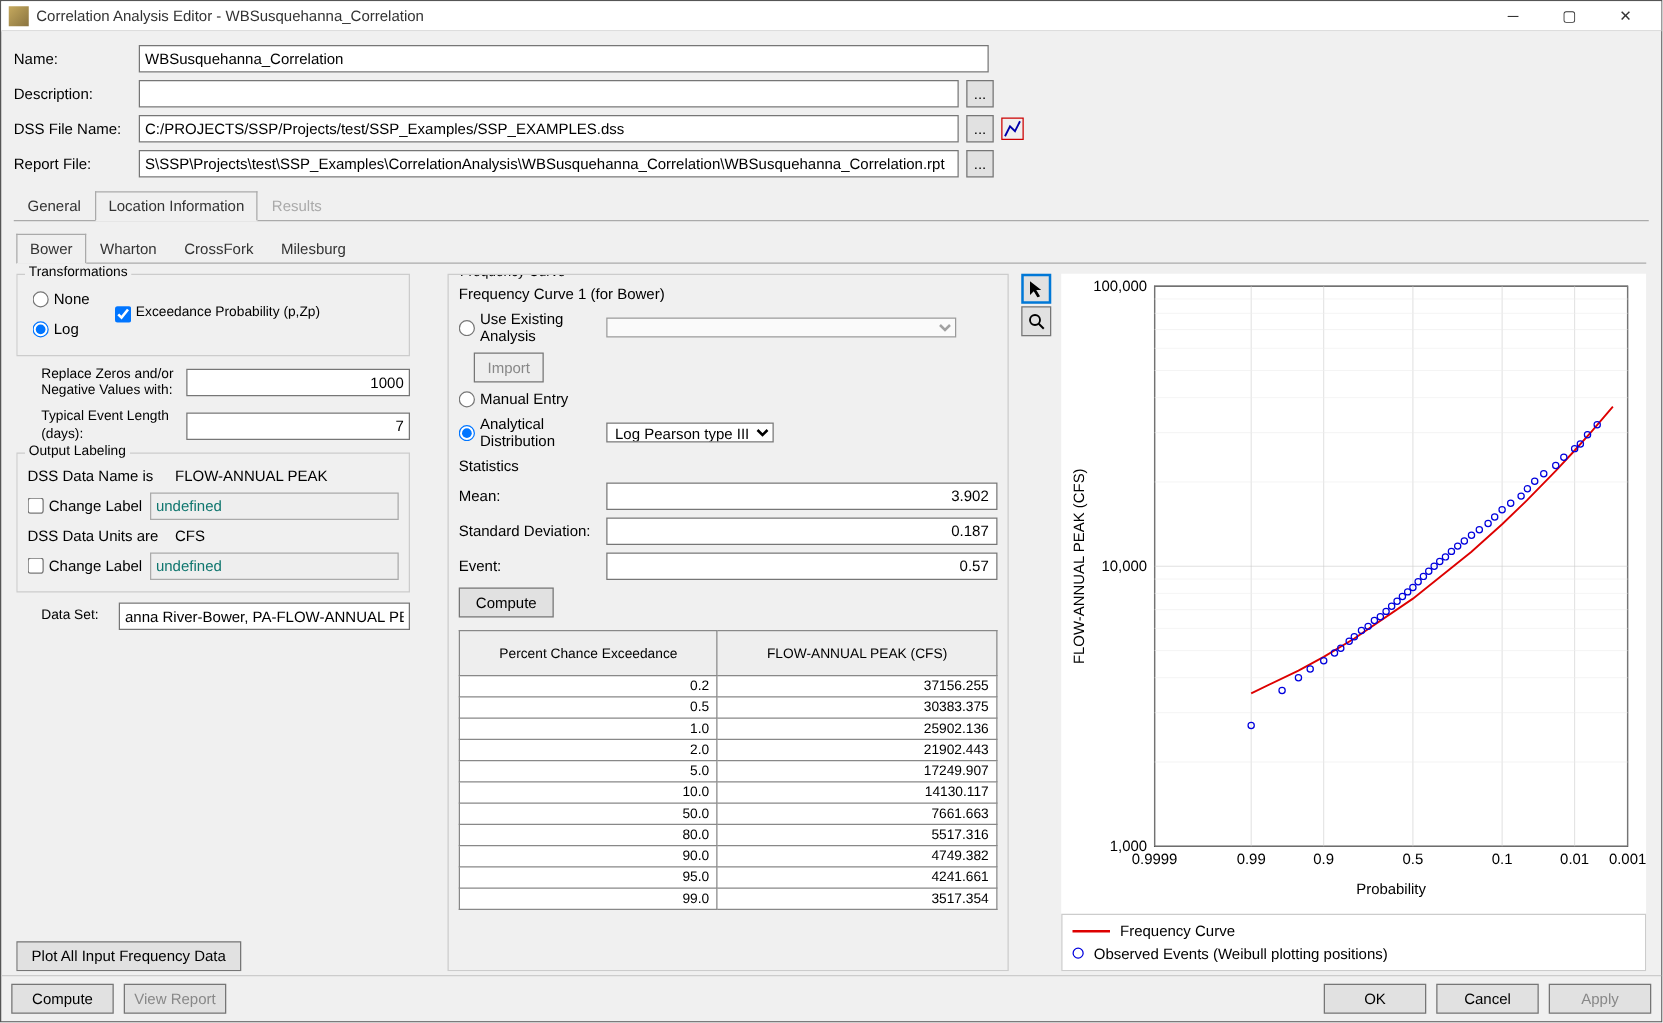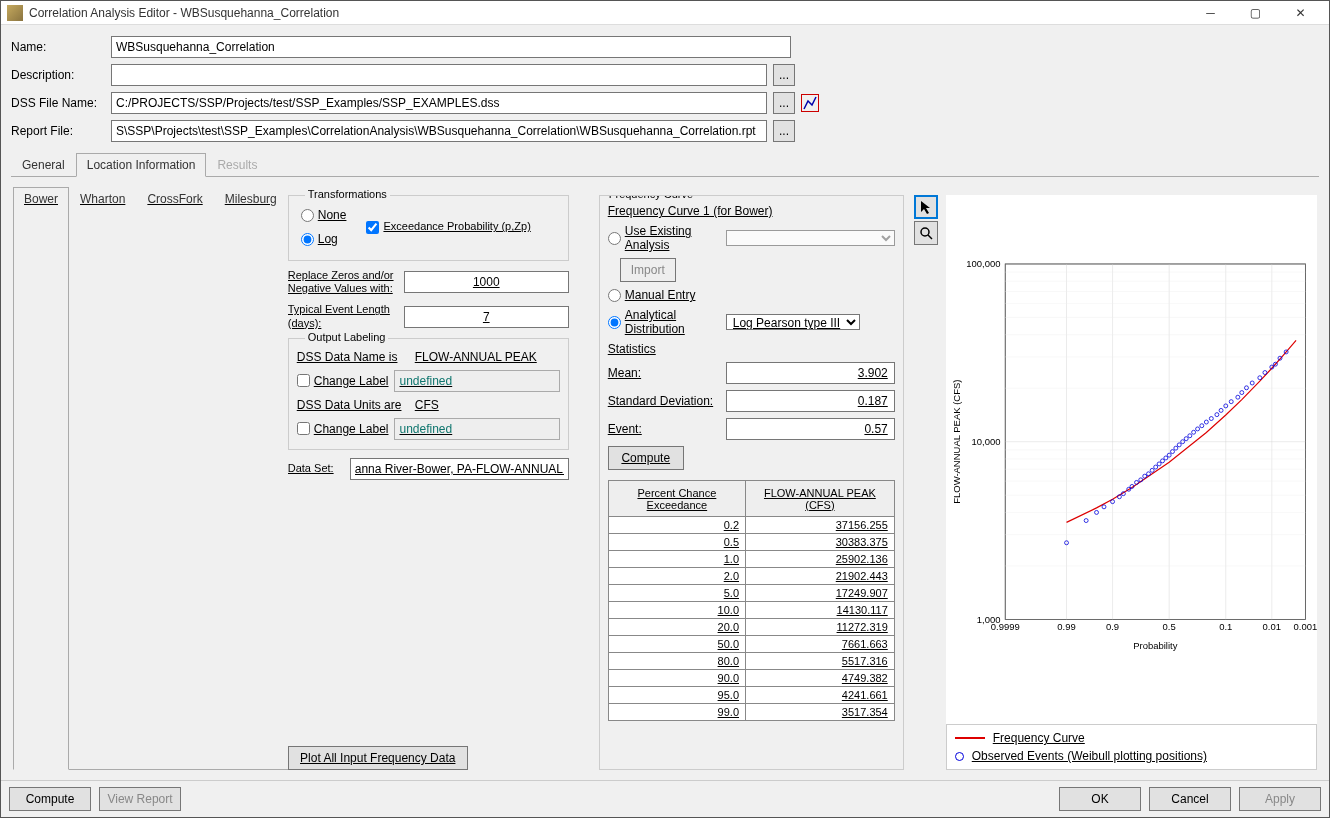--- a/index.html
+++ b/index.html
@@ -18,27 +18,27 @@
 .btn-icon { width: 22px; height: 22px; border: 1px solid #767676; background: #e1e1e1; cursor: pointer; display: flex; align-items: center; justify-content: center; }
 .tabs { display: flex; border-bottom: 1px solid #aaa; margin-top: 6px; }
 .tab { padding: 4px 10px; border: 1px solid transparent; border-bottom: none; cursor: pointer; color: #333; }
 .tab.active { background: #f0f0f0; border-color: #aaa; border-bottom: 1px solid #f0f0f0; margin-bottom: -1px; }
 .tab.disabled { color: #aaa; cursor: default; }
 .main-area { flex: 1; display: flex; gap: 10px; padding-top: 8px; overflow: hidden; }
 .left-col { width: 315px; display: flex; flex-direction: column; gap: 8px; }
 .mid-col { flex: 1; display: flex; flex-direction: column; margin-left: 20px; }
 .right-col { width: 500px; display: flex; gap: 6px; }
 .fieldset { border: 1px solid #ccc; padding: 6px 8px 8px; position: relative; }
-.fieldset-legend { position: absolute; top: -8px; left: 16px; background: #f0f0f0; padding: 0 3px; font-size: 11px; }
+.fieldset-legend { position: absolute; top: -8px; left: 6px; background: #f0f0f0; padding: 0 3px; font-size: 11px; }
 .radio-grid { display: flex; gap: 20px; padding: 6px 4px; }
 .radio-col { display: flex; flex-direction: column; gap: 10px; }
 .checkbox-col { display: flex; align-items: center; gap: 4px; }
-.small-row { display: flex; align-items: center; gap: 6px; }
+.small-row { display: flex; align-items: center; gap: 6px; margin-left: 20px; }
 .small-row label { width: 110px; font-size: 11px; line-height: 1.2; }
-.small-input { flex: 1; height: 22px; border: 1px solid #767676; text-align: center; padding: 0 4px; background: #fff; }
+.small-input { flex: 1; height: 22px; border: 1px solid #767676; text-align: right; padding: 0 4px; background: #fff; }
 .output-row { display: flex; align-items: center; gap: 6px; min-height: 24px; }
 .undefined-input { flex: 1; height: 22px; border: 1px solid #aaa; padding: 0 4px; background: #eee; color: #0f766e; }
 .button { height: 24px; padding: 0 10px; border: 1px solid #767676; background: #e1e1e1; cursor: pointer; }
 .button:disabled { color: #888; background: #eee; cursor: default; }
 .freq-group { border: 1px solid #ccc; padding: 8px; flex: 1; display: flex; flex-direction: column; gap: 6px; position: relative; overflow: hidden; }
 .freq-legend { position: absolute; top: -8px; left: 6px; background: #f0f0f0; padding: 0 3px; font-size: 11px; }
 .stats-row { display: flex; align-items: center; gap: 8px; }
 .stats-row label { width: 110px; }
 .stat-input { flex: 1; height: 22px; border: 1px solid #767676; text-align: right; padding: 0 6px; background: #fff; max-width: 320px; }
 .select { height: 16px; border: 1px solid #767676; background: #fff; padding: 0 2px; }
@@ -102,21 +102,21 @@
       <input class="form-input short" style="max-width: 656px;" value="S\SSP\Projects\test\SSP_Examples\CorrelationAnalysis\WBSusquehanna_Correlation\WBSusquehanna_Correlation.rpt">
       <button class="btn-icon">...</button>
     </div>
 
     <div class="tabs">
       <div class="tab">General</div>
       <div class="tab active">Location Information</div>
       <div class="tab disabled">Results</div>
     </div>
 
-    <div style="flex:1;display:flex;flex-direction:row;padding:6px 2px 0;text-decoration:underline;">
+    <div style="flex:1;display:flex;flex-direction:column;padding:6px 2px 0;">
       <div class="sub-tabs">
         <div class="tab active">Bower</div>
         <div class="tab">Wharton</div>
         <div class="tab">CrossFork</div>
         <div class="tab">Milesburg</div>
       </div>
 
       <div class="main-area">
 
         <div class="left-col">
@@ -247,24 +247,20 @@
                     <td>2.0</td>
                     <td>21902.443</td>
                   </tr>
                   <tr>
                     <td>5.0</td>
                     <td>17249.907</td>
                   </tr>
                   <tr>
                     <td>10.0</td>
                     <td>14130.117</td>
-                  </tr>
-                  <tr>
-                    <td>20.0</td>
-                    <td>11272.319</td>
                   </tr>
                   <tr>
                     <td>50.0</td>
                     <td>7661.663</td>
                   </tr>
                   <tr>
                     <td>80.0</td>
                     <td>5517.316</td>
                   </tr>
                   <tr>

